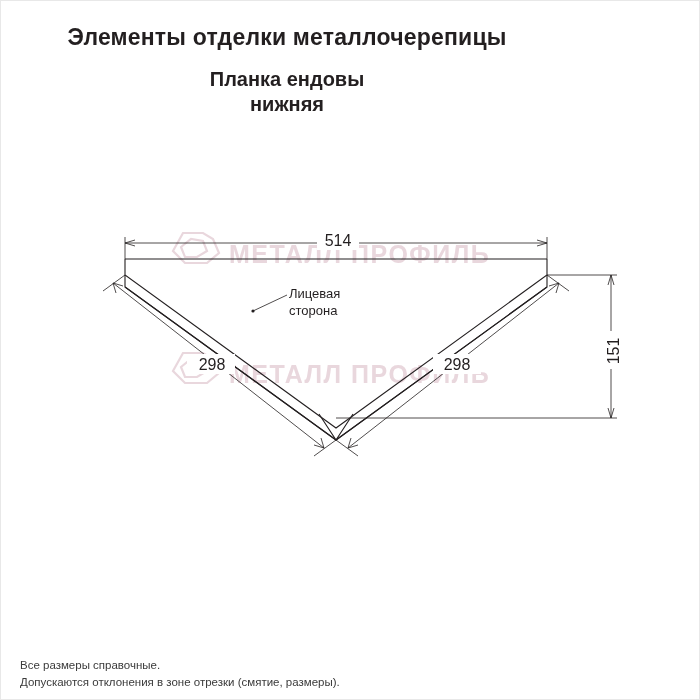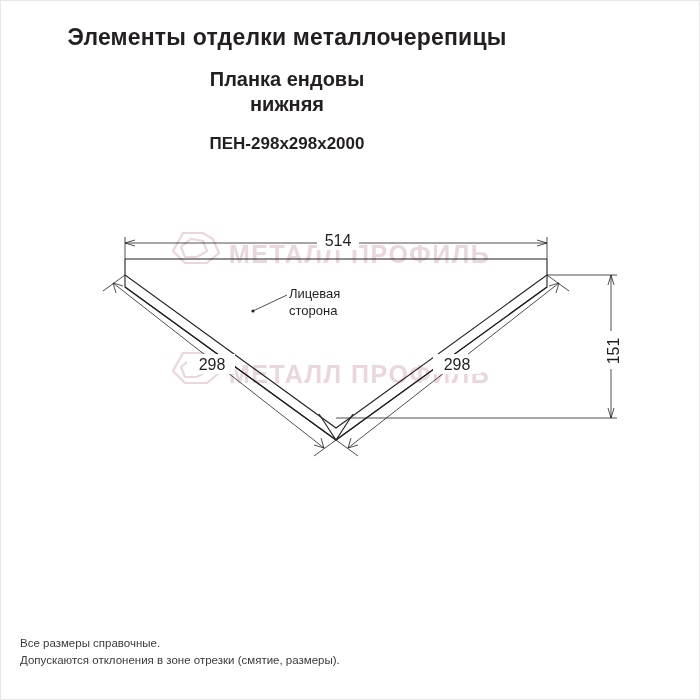--- a/index.html
+++ b/index.html
@@ -49,21 +49,21 @@
   .drawing {
     position: absolute;
     top: 190px;
     left: 0;
     width: 628px;
     height: 300px;
   }
   .footer {
     position: absolute;
     left: 19px;
-    bottom: 30px;
+    bottom: 8px;
     font-size: 11.5px;
     line-height: 17px;
     color: #3a3a3a;
   }
   svg { display: block; }
   .wm-text {
     font-family: "Liberation Sans", sans-serif;
     font-weight: bold;
     font-size: 25px;
     fill: #e9d7dd;
@@ -99,21 +99,20 @@
 </style>
 </head>
 <body>
 
 <div class="page">
 
   <div class="title-block">
     <div class="title-main">Элементы отделки металлочерепицы</div>
     <div class="title-sub">Планка ендовы</div>
     <div class="title-sub" style="margin-top:2px;">нижняя</div>
-    <div class="title-code">ПЕН-298x298x2000</div>
   </div>
 
   <div class="drawing">
     <svg width="700" height="300" viewBox="0 0 700 300" xmlns="http://www.w3.org/2000/svg">
 
       <g opacity="1">
         <g class="wm-shape" transform="translate(172,42)">
           <path d="M0,18 L10,0 L30,0 L40,6 L46,20 L34,30 L12,30 Z"></path>
           <path d="M8,14 L18,6 L30,8 L34,18 L24,24 L12,24 Z"></path>
         </g>

